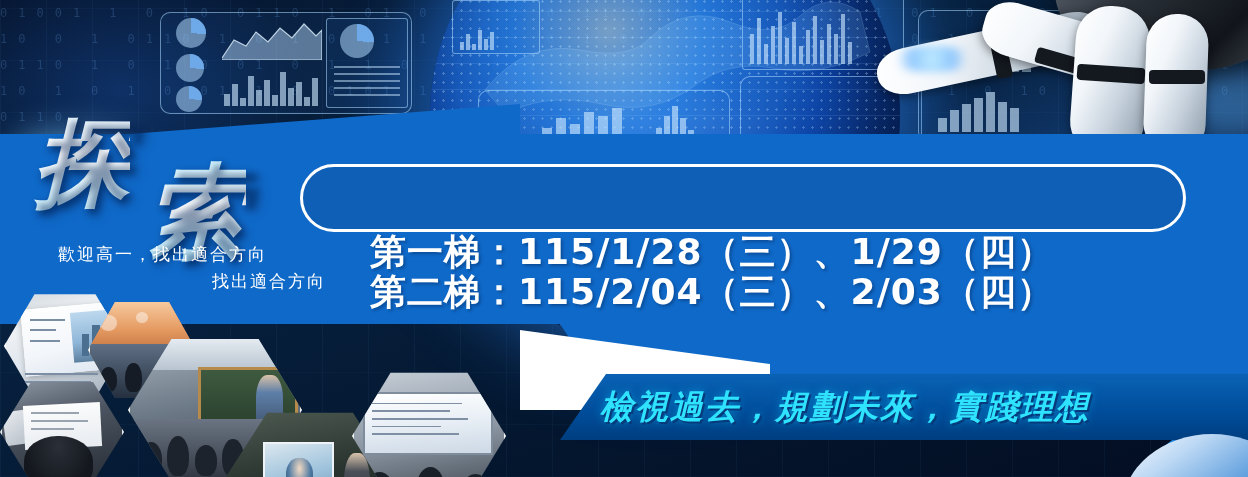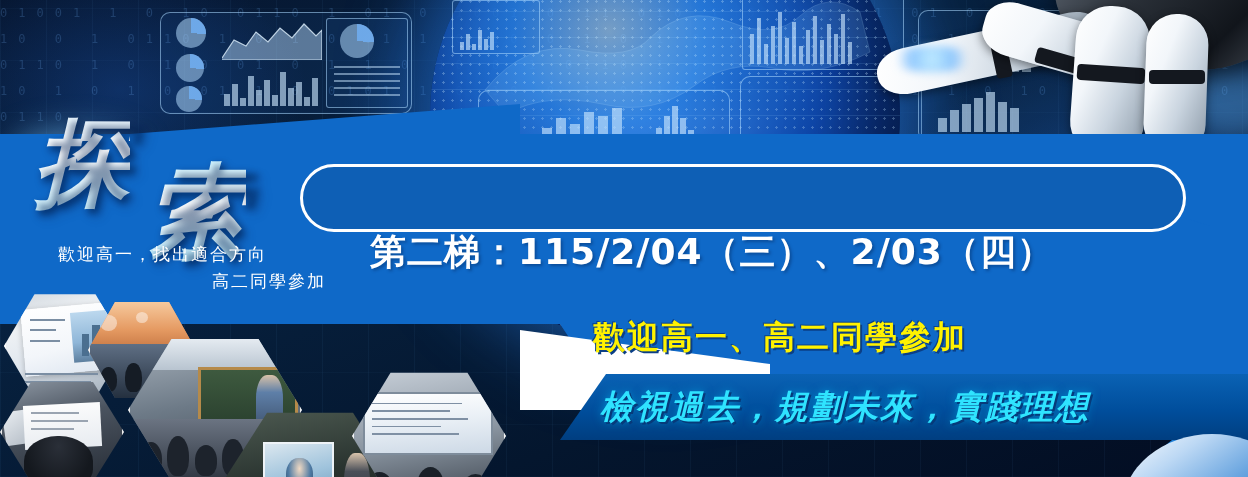--- a/index.html
+++ b/index.html
@@ -466,30 +466,30 @@
     <div class="stu" style="left:72%;width:18%;height:24%;"></div>
   </div>
 
   <div class="tansuo">
     <span class="c1">探</span>
     <span class="c2">索</span>
   </div>
 
   <div class="sub-lines">
     <div class="l1">歡迎高一，找出適合方向</div>
-    <div class="l2">高二同學參加</div>
+    <div class="l2">找出適合方向</div>
   </div>
 
   <div class="pill"></div>
 
   <div class="dates">
+    <div>第一梯：115/1/28（三）、1/29（四）</div>
     <div>第二梯：115/2/04（三）、2/03（四）</div>
   </div>
 
-  <div class="welcome">歡迎高一、高二同學參加</div>
 
   <div class="ribbon"></div>
   <div class="ribbon-tip"></div>
   <div class="ribbon-text">檢視過去，規劃未來，實踐理想</div>
 
   <div class="dome"></div>
 
 </div>
 
 </body></html>

